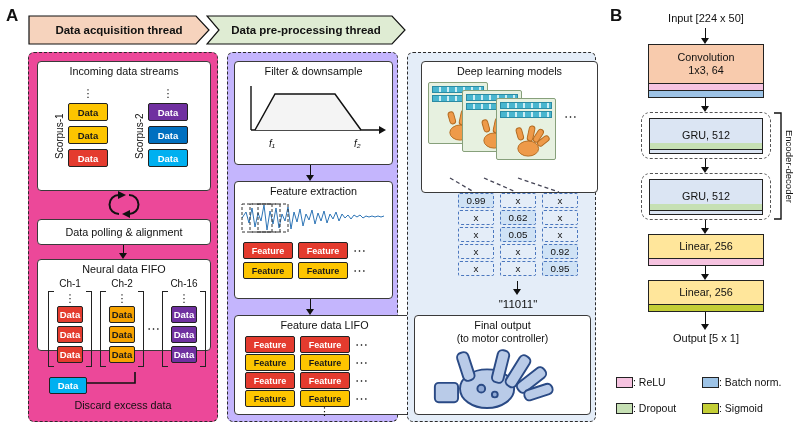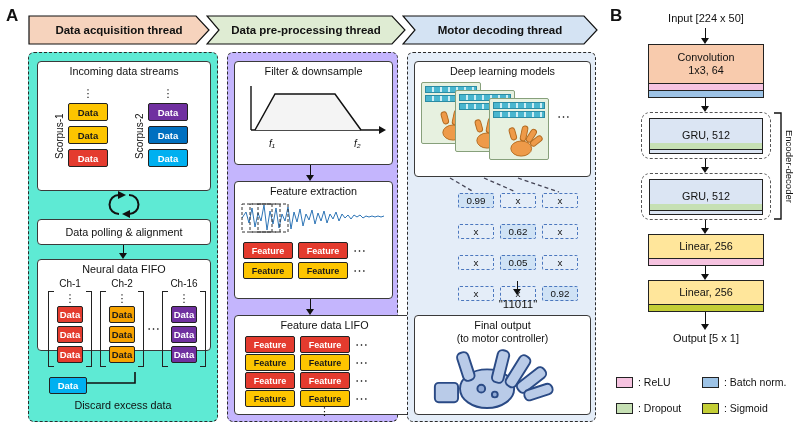--- a/index.html
+++ b/index.html
@@ -3,21 +3,21 @@
 <meta charset="utf-8">
 <style>
   html,body{margin:0;padding:0;background:#fff}
   #fig{position:relative;width:800px;height:435px;background:#fff;font-family:"Liberation Sans",sans-serif;color:#111;font-size:11px;overflow:hidden}
   .abs{position:absolute}
   .pl{position:absolute;font-weight:bold;font-size:17px}
   .banner{position:absolute;top:15px;height:30px}
   .banner svg{position:absolute;left:0;top:0}
   .banner .txt{position:absolute;inset:0;display:flex;align-items:center;justify-content:center;font-weight:bold;font-size:11.5px}
   .cont{position:absolute;top:52px;height:370px;border:1.5px dashed #2b2b2b;border-radius:6px;box-sizing:border-box}
-  #cont-acq{left:28px;width:190px;background:#5eead4}
+  #cont-acq{left:28px;width:190px;background:#ec4899}
   #cont-pre{left:227px;width:171px;background:#c4b5fd}
   #cont-dec{left:407px;width:189px;background:#e4edf8}
   .wbox{position:absolute;background:#fff;border:1.5px solid #3a3a3a;border-radius:4px;box-sizing:border-box}
   .btitle{position:absolute;top:3px;left:0;right:0;text-align:center;font-size:10.8px}
   .blk{border:1px solid #222;border-radius:2px;display:flex;align-items:center;justify-content:center;font-size:9.5px;font-weight:bold}
   .y{background:#fdc500;color:#1a1a1a}
   .o{background:#f7a300;color:#1a1a1a}
   .r{background:#e43b2e;color:#fff}
   .p{background:#7030a0;color:#fff}
   .db{background:#0070c0;color:#fff}
@@ -35,36 +35,36 @@
   .bl{width:5px;border:1.6px solid #222;border-right:none}
   .br{width:5px;border:1.6px solid #222;border-left:none}
   .bmid{flex:1;display:flex;flex-direction:column;gap:3px;padding:2px 3px}
   .bmid .blk{height:15px}
   .frow{position:absolute;display:flex;align-items:center;gap:5px}
   .fblk{width:48px;height:15px;border:1px solid #222;border-radius:2px;display:flex;align-items:center;justify-content:center;font-size:9px;font-weight:bold}
   .mcard{position:absolute;width:60px;height:62px;background:#e7f1e0;border:1px solid #87a07b;border-radius:2px;padding:3px;box-sizing:border-box}
   .mbar{height:5px;margin-bottom:2px;background:repeating-linear-gradient(90deg,#49b6cf 0 6px,#cdeef5 6px 8px);border:1px solid #2b8ba3}
   .tlabel{height:17px;line-height:15px;text-align:right;font-size:10.5px}
   .tcol{position:absolute;width:36px}
-  .tcell{height:15px;margin-bottom:16px;border:1.2px dashed #4b77be;border-radius:2px;display:flex;align-items:center;justify-content:center;font-size:9.8px;box-sizing:border-box}
+  .tcell{height:15px;margin-bottom:2px;border:1.2px dashed #4b77be;border-radius:2px;display:flex;align-items:center;justify-content:center;font-size:9.8px;box-sizing:border-box}
   .tcell.hl{background:#cfe2f5}
   .nbox{position:absolute;left:648px;width:116px;border:1.2px solid #222;box-sizing:border-box;display:flex;flex-direction:column;align-items:center;justify-content:center;font-size:10.8px;text-align:center;line-height:1.25}
   .nstrip{position:absolute;left:648px;width:116px;height:7px;border:1.2px solid #222;border-top:none;box-sizing:border-box}
   .conv{background:#f8cbad}
   .gru{background:#dbe5f3}
   .lin{background:#ffe69b}
   .st-pink{background:#f6c3e0}
   .st-blue{background:#9dc3e6}
   .st-green{background:#c6e0b4}
   .st-olive{background:#c3ce35}
   .gruwrap{position:absolute;left:641px;width:130px;height:47px;border:1.4px dashed #555;border-radius:9px;box-sizing:border-box}
   .gruwrap .nbox{left:7px;width:114px;top:5px;height:36px}
   .gruwrap .nstrip{left:7px;width:114px;top:30px}
   .netlabel{position:absolute;left:628px;width:156px;text-align:center;font-size:11px}
-  .lgd{position:absolute;display:flex;align-items:center;gap:5px;font-size:10.5px}
+  .lgd{position:absolute;display:flex;align-items:center;font-size:10.5px}
   .sw{width:17px;height:11px;border:1px solid #222;box-sizing:border-box}
   .flabel{position:absolute;font-style:italic;font-size:10px}
   .encv{position:absolute;writing-mode:vertical-rl;font-size:9.5px;text-align:center}
 </style>
 </head>
 <body>
 
 <div id="fig">
 
   <div class="pl" style="left:6px;top:6px">A</div>
@@ -74,26 +74,20 @@
     <svg width="182" height="30">
         <polygon points="1,1 168,1 181,15 168,29 1,29" fill="#f6d3bd" stroke="#111" stroke-width="1.2"></polygon>
       </svg>
     <div class="txt">Data acquisition thread</div>
   </div>
   <div class="banner" style="left:206px;width:200px">
     <svg width="200" height="30">
         <polygon points="1,1 186,1 199,15 186,29 1,29 13,15" fill="#dfecd3" stroke="#111" stroke-width="1.2"></polygon>
       </svg>
     <div class="txt">Data pre-processing thread</div>
-  </div>
-  <div class="banner" style="left:402px;width:196px">
-    <svg width="196" height="30">
-        <polygon points="1,1 182,1 195,15 182,29 1,29 13,15" fill="#d4e3f3" stroke="#111" stroke-width="1.2"></polygon>
-      </svg>
-    <div class="txt">Motor decoding thread</div>
   </div>
 
   <div class="cont" id="cont-acq">
     <div class="wbox" style="left:8px;top:8px;width:174px;height:130px">
       <div class="btitle">Incoming data streams</div>
       <div class="rot" style="left:16px;top:32px;height:84px">Scorpus-1</div>
       <div class="stack" style="left:30px;top:26px;width:40px">
         <div class="vdots">⋮</div>
         <div class="blk y">Data</div>
         <div class="blk y">Data</div>
@@ -230,21 +224,21 @@
       <div class="frow" style="left:10px;top:74px">
         <div class="fblk y">Feature</div>
         <div class="fblk y">Feature</div>
         <span class="hdots">⋯</span>
       </div>
       <div class="vdots abs" style="left:0;right:0;top:90px">⋮</div>
     </div>
   </div>
 
   <div class="cont" id="cont-dec">
-    <div class="wbox" style="left:6px;top:8px;width:177px;height:116px">
+    <div class="wbox" style="left:13px;top:8px;width:177px;height:132px">
       <div class="btitle">Deep learning models</div>
       <div class="mcard" style="left:6px;top:20px">
         <div class="mbar"></div>
         <div class="mbar"></div>
         <svg class="abs" style="right:1px;bottom:1px" width="44" height="34" viewBox="0 0 44 36">
           <g fill="#ee9a49" stroke="#b36a1f" stroke-width="1">
             <ellipse cx="18" cy="26" rx="11" ry="8"></ellipse>
             <rect x="18" y="2" width="6" height="16" rx="3" transform="rotate(12 21 10)"></rect>
             <rect x="26" y="5" width="6" height="15" rx="3" transform="rotate(32 29 12)"></rect>
             <rect x="31" y="11" width="6" height="14" rx="3" transform="rotate(52 34 18)"></rect>

